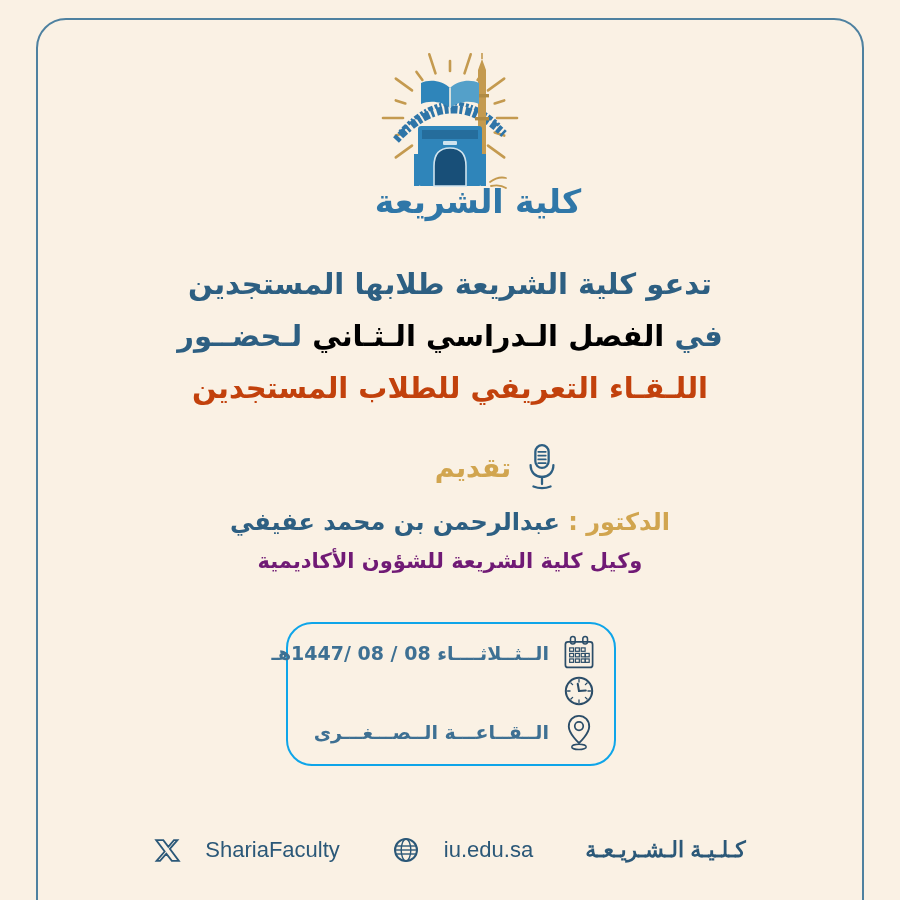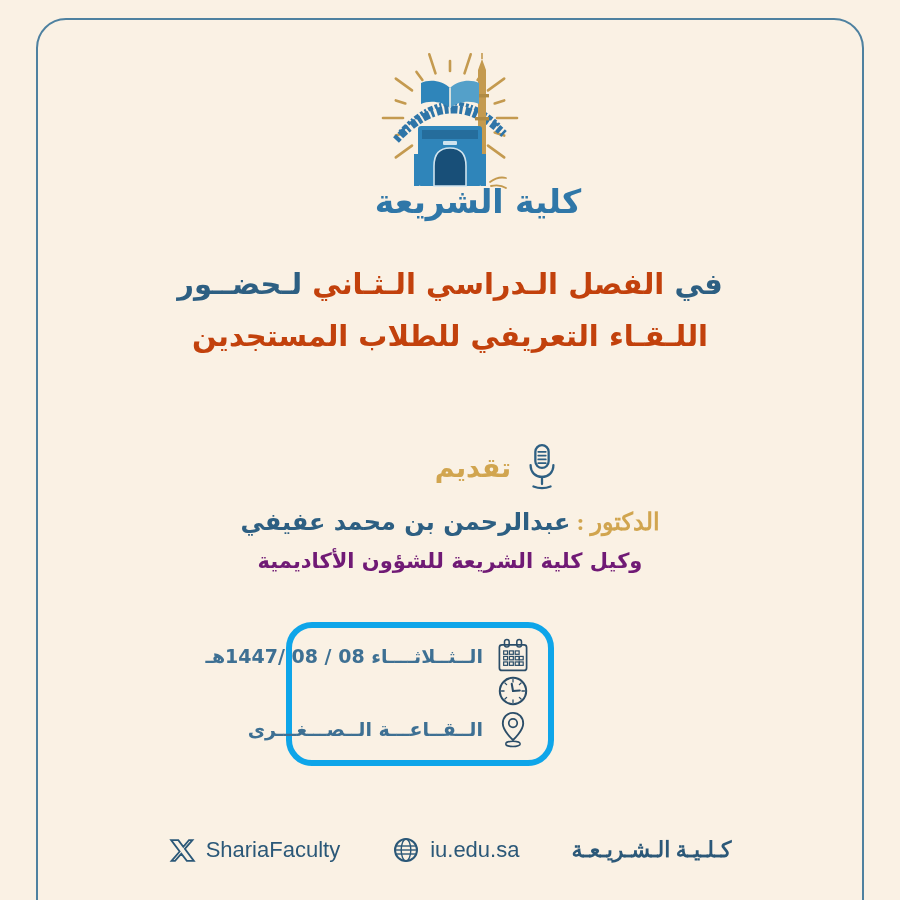--- a/index.html
+++ b/index.html
@@ -22,55 +22,55 @@
   .logo-en{
     position:absolute;top:226px;left:0;width:100%;text-align:center;
     font-size:16px;font-weight:700;color:#c0934a;letter-spacing:.4px;
     font-family:"Liberation Sans","DejaVu Sans",sans-serif;
   }
   
   .headline{
     position:absolute;top:258px;left:0;width:100%;text-align:center;direction:rtl;
     font-size:29px;font-weight:700;line-height:52px;color:#2d5f82;
   }
-  .hl-gold{color:#c2410c;}
+  .hl-gold{color:#000000;}
   .hl-line3{color:#c2410c;}
   
   .present-label{
     position:absolute;top:441px;left:0;width:100%;
     display:flex;justify-content:center;align-items:center;gap:12px;direction:rtl;padding-left:48px;
   }
   .present-label .txt{font-size:27px;font-weight:700;color:#d1a54f;}
   .present-name{
     position:absolute;top:508px;left:0;width:100%;text-align:center;direction:rtl;
     font-size:24px;font-weight:700;color:#2d5f82;
   }
-  .present-name .pre{color:#d1a54f;font-family:Liberation Serif, serif;}
+  .present-name .pre{color:#d1a54f;}
   .present-role{
     position:absolute;top:549px;left:0;width:100%;text-align:center;direction:rtl;
     font-size:21px;font-weight:700;color:#701a75;
   }
   
   .details{
-    position:absolute;left:286px;top:622px;width:268px;height:144px;box-sizing:border-box;
-    border:6px solid #0ea5e9;border-radius:26px;
+    position:absolute;left:286px;top:622px;width:330px;height:144px;box-sizing:border-box;
+    border:2px solid #0ea5e9;border-radius:26px;
     display:flex;flex-direction:column;justify-content:space-around;
     padding:10px 18px;direction:rtl;
   }
   .d-row{display:flex;align-items:center;gap:13px;}
   .d-row svg{flex:none;}
   .d-text{font-size:19px;font-weight:700;color:#3e7093;white-space:nowrap;}
   
   .footer{
     position:absolute;left:0;top:836px;width:100%;
     display:flex;justify-content:center;align-items:center;gap:52px;
   }
-  .f-item{display:flex;align-items:center;gap:10px;color:#2b5878;
+  .f-item{display:flex;align-items:center;gap:24px;color:#2b5878;
     font-size:22px;font-family:"Liberation Sans","DejaVu Sans",sans-serif;font-weight:500;}
-  .f-ar{font-size:22px;font-weight:700;color:#2b5878;direction:rtl;font-family:Liberation Serif, serif;}
+  .f-ar{font-size:22px;font-weight:700;color:#2b5878;direction:rtl;font-family:Liberation Sans, sans-serif;}
   .icon{display:block;}
 </style>
 </head>
 <body>
 
 <div class="poster">
   <div class="frame"></div>
 
   <svg class="emblem" viewBox="0 -8 180 160" xmlns="http://www.w3.org/2000/svg">
 
@@ -123,20 +123,21 @@
     </g>
 
     <g fill="none" stroke="#c49a4f" stroke-width="1.8" stroke-linecap="round">
       <path d="M130 128 q8 -6 16 -4"></path>
       <path d="M131 132 q9 -2 15 2"></path>
     </g>
   </svg>
   <div class="logo-ar">كلية الشريعة</div>
 
   <div class="headline">
+    <div>تدعو كلية الشريعة طلابها المستجدين</div>
     <div><span>في </span><span class="hl-gold">الفصل الـدراسي الـثـاني</span><span> لـحضــور</span></div>
     <div class="hl-line3">اللـقـاء التعريفي للطلاب المستجدين</div>
   </div>
 
   <div class="present-label">
     <svg class="icon" width="38" height="52" viewBox="0 0 40 52" fill="none" stroke="#2d5f82" stroke-width="2.4" stroke-linecap="round">
       <rect x="13" y="3" width="14" height="24" rx="7"></rect>
       <line x1="16" y1="10" x2="24" y2="10" stroke-width="1.8"></line>
       <line x1="16" y1="14" x2="24" y2="14" stroke-width="1.8"></line>
       <line x1="16" y1="18" x2="24" y2="18" stroke-width="1.8"></line>

